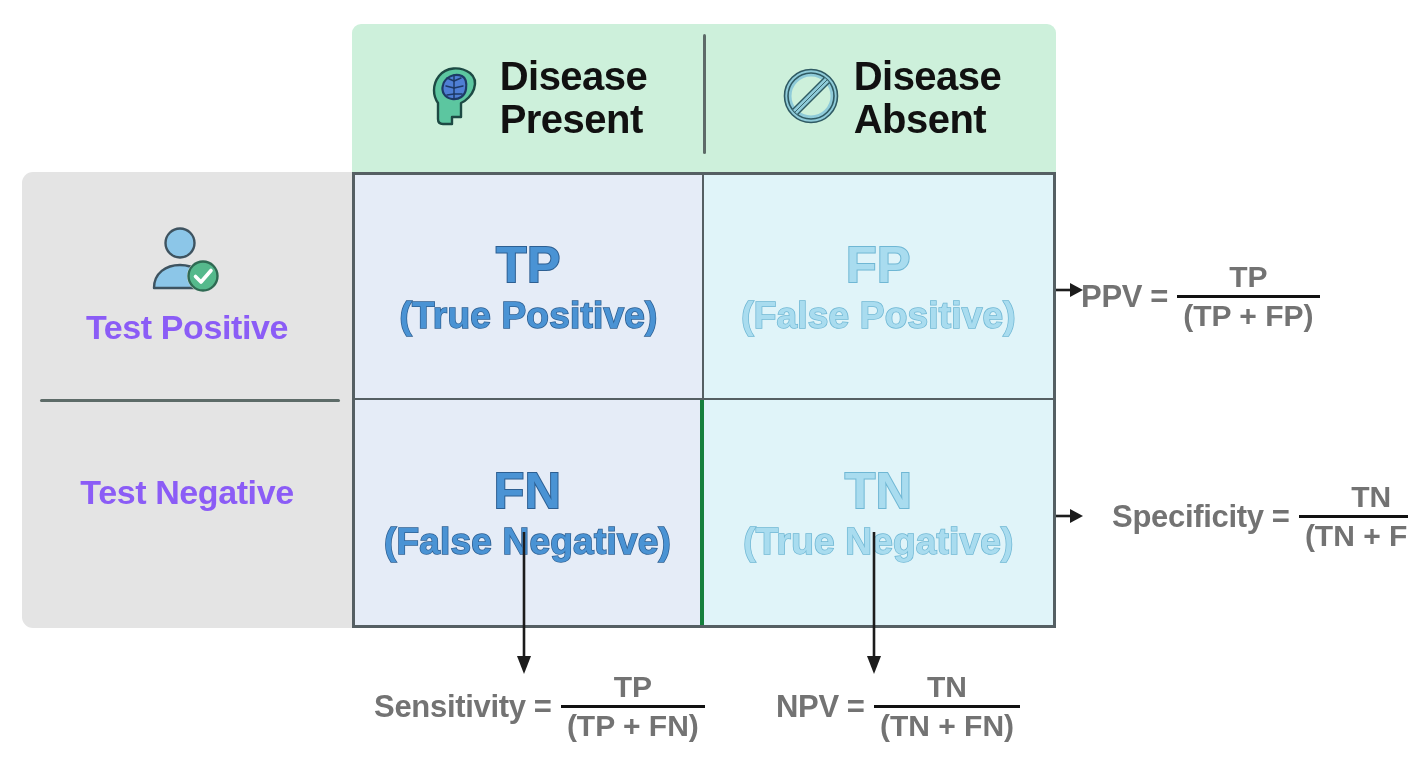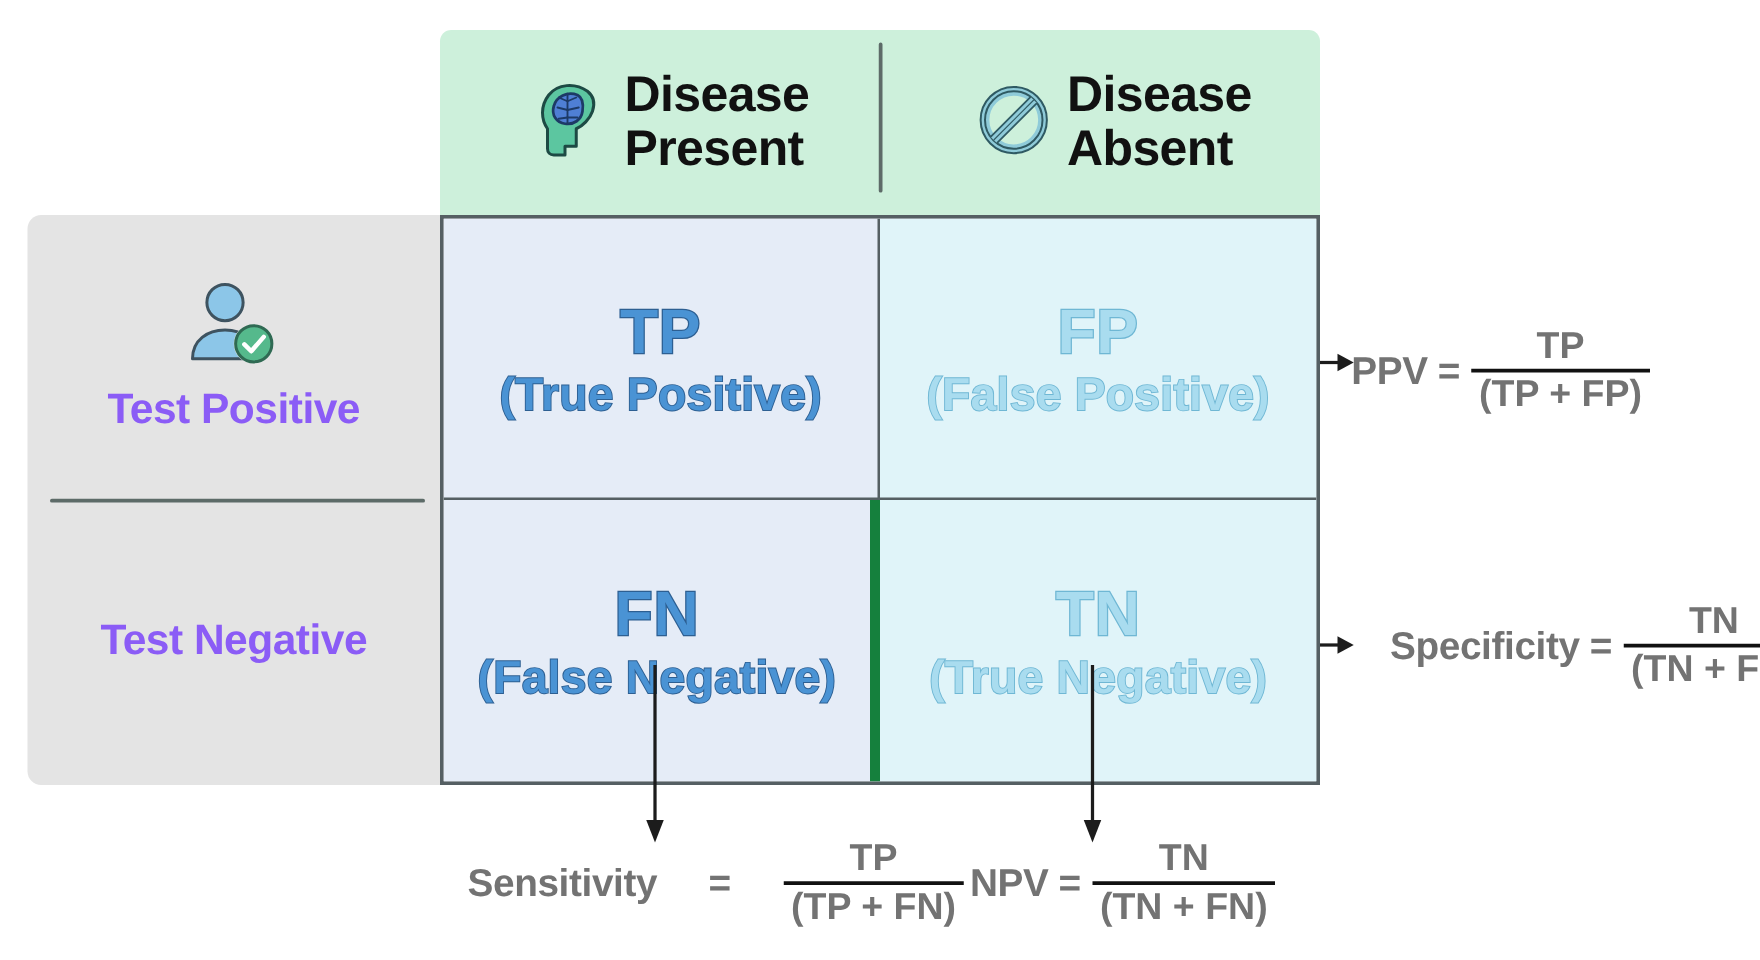--- a/index.html
+++ b/index.html
@@ -68,21 +68,21 @@
   }
   .row-head {
     position: absolute;
     left: 22px; width: 330px;
     display: flex;
     flex-direction: column;
     align-items: center;
     justify-content: center;
   }
   #row-head-positive { top: 172px; height: 228px; }
-  #row-head-negative { top: 400px; height: 184px; margin-top: 20px; }
+  #row-head-negative { top: 400px; height: 184px; }
   .row-head-label {
     font-size: 34px;
     font-weight: bold;
     color: #8b5cf6;
     letter-spacing: -0.4px;
   }
   #row-head-positive .row-head-label { margin-top: 10px; }
 
   
   #matrix {
@@ -100,21 +100,21 @@
     display: flex;
     flex-direction: column;
     align-items: center;
     justify-content: center;
     box-sizing: border-box;
   }
   .cell.blue  { background: #e5ecf7; }
   .cell.cyan  { background: #e0f4f9; }
   #cell-tp { border-right: 2px solid #555f63; border-bottom: 2px solid #555f63; }
   #cell-fp { border-bottom: 2px solid #555f63; }
-  #cell-fn { border-right: 8px solid #15803d; }
+  #cell-fn { border-right: 4px solid #15803d; }
 
   .cell-abbr {
     font-size: 50px;
     font-weight: bold;
     line-height: 1;
     letter-spacing: 0.5px;
   }
   .cell-full {
     font-size: 37px;
     font-weight: bold;
@@ -168,21 +168,21 @@
     width: 100%;
     align-self: stretch;
   }
   .frac-den {
     font-size: 30px;
     padding: 3px 6px 0 6px;
   }
 
   #formula-ppv         { left: 1081px; top: 262px; }
   #formula-specificity { left: 1112px; top: 482px; justify-content: flex-end; }
-  #formula-sensitivity { left: 374px;  top: 672px; gap: 33px; }
+  #formula-sensitivity { left: 374px;  top: 672px; }
   #formula-npv        { left: 776px;  top: 672px; }
 
   
   .arrow-svg { position: absolute; overflow: visible; }
   #arrow-ppv          { left: 1056px; top: 282px; }
   #arrow-specificity  { left: 1056px; top: 508px; }
   #arrow-sensitivity  { left: 516px;  top: 532px; }
   #arrow-npv          { left: 866px;  top: 532px; }
 </style>
 </head>

